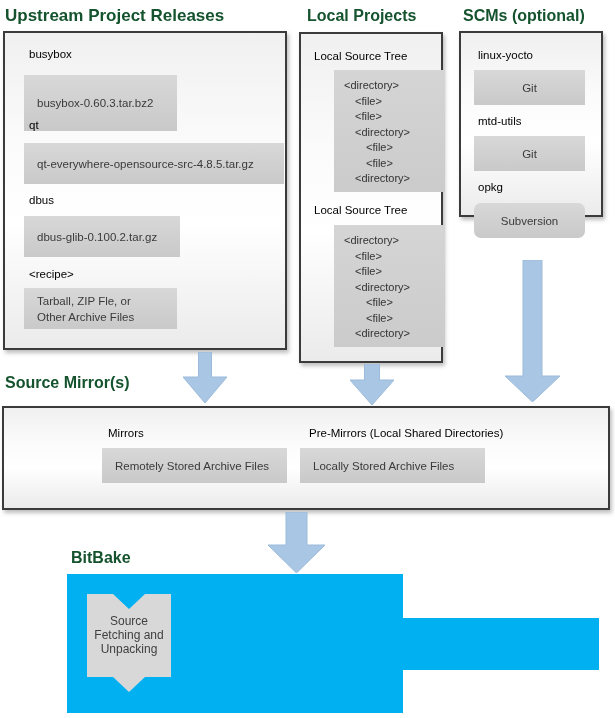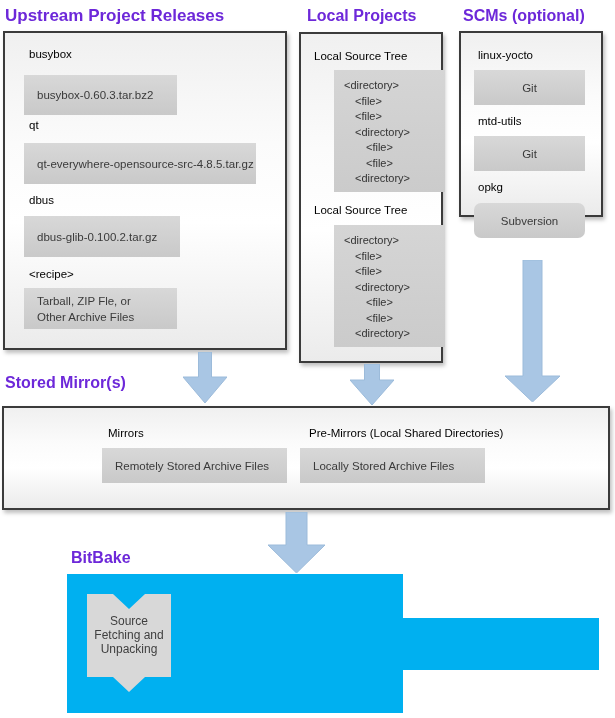--- a/index.html
+++ b/index.html
@@ -1,18 +1,18 @@
 <!DOCTYPE html>
 <html><head>
 <meta charset="utf-8">
 <style>
   html,body{margin:0;padding:0;background:#fff;}
   .canvas{position:relative;width:615px;height:718px;background:#fff;overflow:hidden;
           font-family:"Liberation Sans",sans-serif;}
-  .sec-title{position:absolute;margin:0;font-size:17px;font-weight:bold;color:#6d28d9;white-space:nowrap;}
+  .sec-title{position:absolute;margin:0;font-size:17px;font-weight:bold;color:#14532d;white-space:nowrap;}
   .sec-title.sm{font-size:16px;}
   .panel{position:absolute;background:linear-gradient(180deg,#f0f0f0 0%,#fbfbfb 35%,#ffffff 60%,#ebebeb 100%);
          border:2px solid #3b3b3b;box-shadow:2px 3px 4px rgba(0,0,0,0.25);box-sizing:border-box;}
   .label{position:absolute;font-size:11.5px;font-weight:normal;color:#000;white-space:nowrap;}
   .itembox{position:absolute;background:linear-gradient(180deg,#d8d8d8,#c9c9c9);
            color:#3a3a3a;font-size:11.5px;display:flex;align-items:center;box-sizing:border-box;
            padding-left:13px;}
   .itembox.center{justify-content:center;padding-left:0;}
   .itembox.multiline{display:block;padding-top:5px;line-height:16px;}
   .treebox{position:absolute;background:linear-gradient(180deg,#d5d5d5,#cbcbcb);
@@ -24,30 +24,30 @@
                padding-top:20px;box-sizing:border-box;font-size:12px;line-height:14px;color:#3f3f3f;}
 </style>
 </head>
 <body>
 
 <div class="canvas">
 
   <h1 class="sec-title" style="left:5px;top:6px;">Upstream Project Releases</h1>
   <h1 class="sec-title sm" style="left:307px;top:7px;">Local Projects</h1>
   <h1 class="sec-title sm" style="left:463px;top:7px;">SCMs (optional)</h1>
-  <h1 class="sec-title sm" style="left:5px;top:374px;">Stored Mirror(s)</h1>
+  <h1 class="sec-title sm" style="left:5px;top:374px;">Source Mirror(s)</h1>
   <h1 class="sec-title sm" style="left:71px;top:549px;">BitBake</h1>
 
   <div class="panel" style="left:3px;top:31px;width:284px;height:319px;">
     <div class="label" style="left:24px;top:15px;">busybox</div>
-    <div class="itembox" style="left:19px;top:42px;width:153px;height:40px;">
+    <div class="itembox" style="left:19px;top:42px;width:153px;height:56px;">
       <span>busybox-0.60.3.tar.bz2</span>
     </div>
     <div class="label" style="left:24px;top:86px;">qt</div>
-    <div class="itembox" style="left:19px;top:110px;width:232px;height:41px;">
+    <div class="itembox" style="left:19px;top:110px;width:260px;height:41px;">
       <span>qt-everywhere-opensource-src-4.8.5.tar.gz</span>
     </div>
     <div class="label" style="left:24px;top:161px;">dbus</div>
     <div class="itembox" style="left:19px;top:183px;width:156px;height:41px;">
       <span>dbus-glib-0.100.2.tar.gz</span>
     </div>
     <div class="label" style="left:24px;top:235px;">&lt;recipe&gt;</div>
     <div class="itembox multiline" style="left:19px;top:255px;width:153px;height:41px;">
       <div>Tarball, ZIP Fle, or</div>
       <div>Other Archive Files</div>

